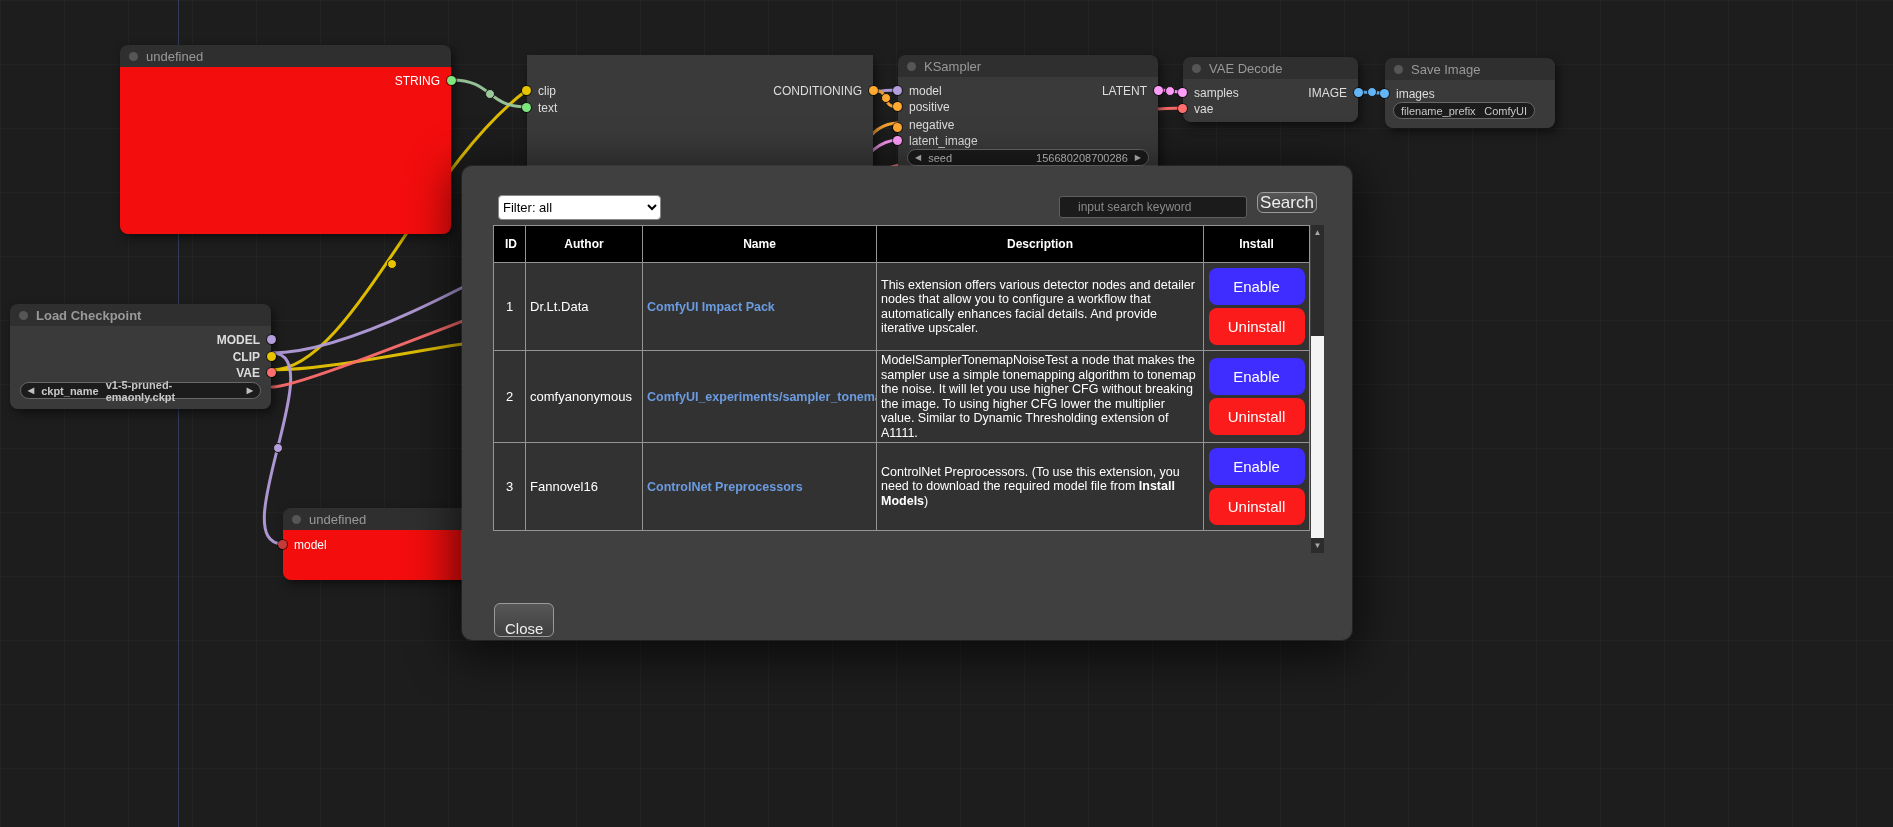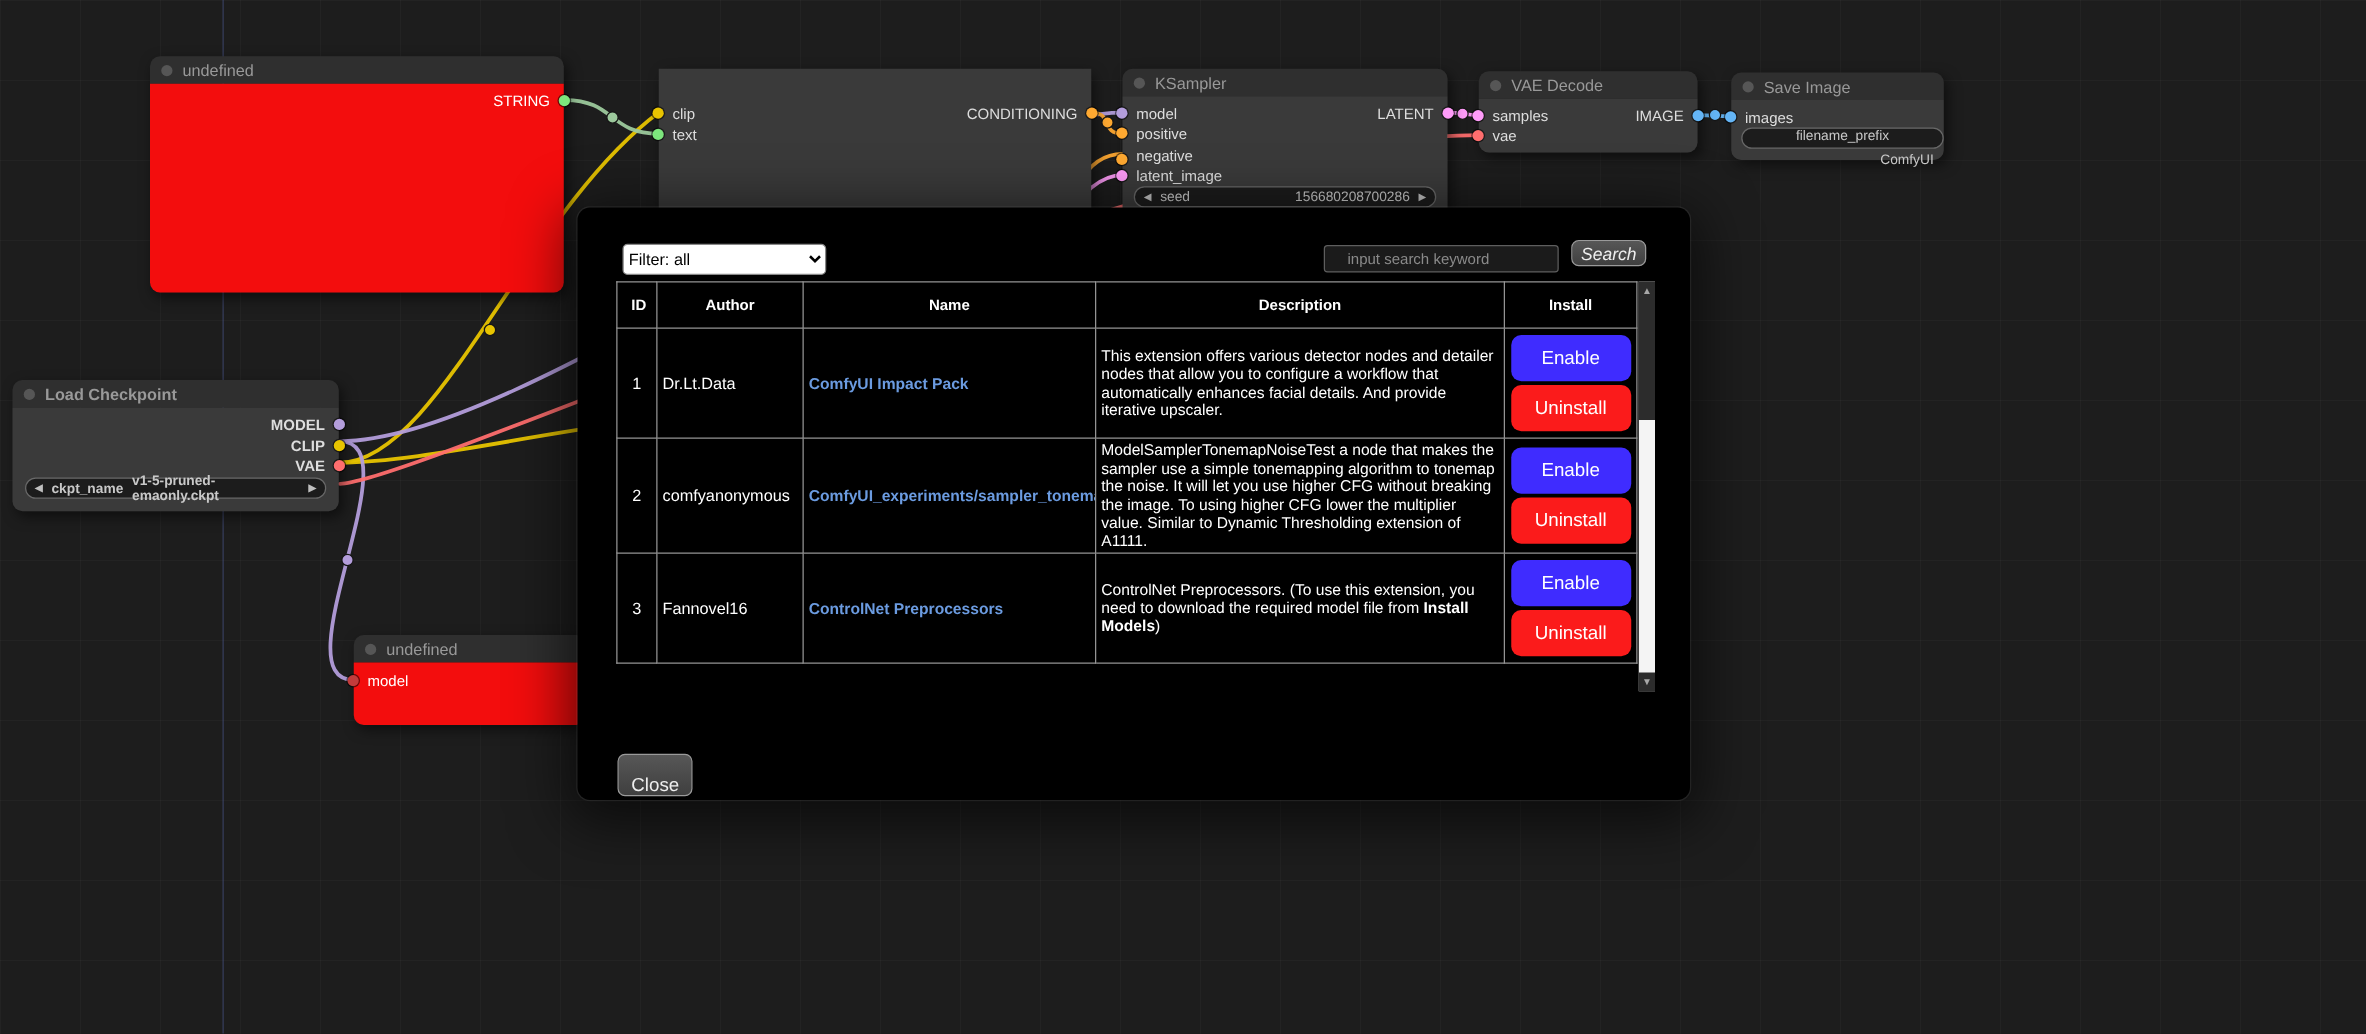--- a/index.html
+++ b/index.html
@@ -31,31 +31,31 @@
   .onred .slbl{color:#fff;}
   .c-model{background:#b39ddb;} .c-clip{background:#e8c400;} .c-vae{background:#ff6e6e;}
   .c-cond{background:#ffa931;} .c-latent{background:#ff9cf9;} .c-image{background:#64b5f6;}
   .c-string{background:#7de67d;} .c-reddot{background:#c23c3c;}
   .widget{position:absolute;height:17px;background:#1c1c1c;border:1px solid #686868;border-radius:9px;
           display:flex;align-items:center;gap:7px;padding:0 7px;font-size:11px;color:#c8c8c8;z-index:3;}
   .warr{font-size:8px;color:#c0c0c0;line-height:1;}
   .wval{margin-left:auto;}
 
   
-  .dialog{position:absolute;left:462px;top:166px;width:890px;height:474px;background:#000000;border-radius:10px;
+  .dialog{position:absolute;left:462px;top:166px;width:890px;height:474px;background:#404040;border-radius:10px;
           z-index:10;box-shadow:0 0 0 1px rgba(255,255,255,.07),0 10px 45px 8px rgba(0,0,0,.6);}
   .filter-select{position:absolute;left:36px;top:29px;width:163px;height:25px;font-size:13px;
           font-family:"Liberation Sans",sans-serif;background:#fff;color:#000;border:1px solid #888;border-radius:4px;}
   .search-input{position:absolute;left:597px;top:30px;width:188px;height:22px;background:#1b1b1b;
           border:1px solid #5e5e5e;border-radius:3px;color:#ccc;padding:0 18px;font-size:12px;
           font-family:"Liberation Sans",sans-serif;}
   .search-input::placeholder{color:#8a8a8a;}
   .graybtn{background:linear-gradient(#575757,#3f3f3f);border:1px solid #9a9a9a;border-radius:6px;color:#eee;
           font-family:"Liberation Sans",sans-serif;cursor:pointer;}
-  .search-btn{position:absolute;left:795px;top:26px;width:60px;height:21px;font-size:14px;font-style:italic;}
+  .search-btn{position:absolute;left:795px;top:26px;width:60px;height:21px;font-size:17px;}
   .close-btn{position:absolute;left:32px;top:437px;height:27px;padding:16px 10px;font-size:15px;}
   .tablewrap{position:absolute;left:31px;top:59px;width:816px;}
   table{border-collapse:collapse;width:816px;table-layout:fixed;background:rgba(0,0,0,.22);}
   th{background:#000;color:#fff;font-size:12px;font-weight:bold;border:1px solid #949494;height:17px;padding:11px;}
   td{border:1px solid #949494;color:#fff;font-size:13px;padding:1px 4px;vertical-align:middle;}
   td.idcell{text-align:center;}
   td.namecell{white-space:nowrap;overflow:hidden;}
   td.namecell a{color:#6b9be0;font-weight:bold;text-decoration:none;font-size:12.5px;}
   td.desc{font-size:12.5px;line-height:1.16;padding:2px 4px;}
   td.installcell{padding:2px;}
@@ -179,21 +179,21 @@
 <div class="node" style="left:1385px;top:58px;width:170px;">
   <div class="nhead">
     <span class="cdot"></span>
     <span>Save Image</span>
   </div>
   <div class="nbody" style="height:48px;"></div>
   <div class="slot" style="left:-5px;top:27px;">
     <span class="sdot c-image"></span>
     <span class="slbl">images</span>
   </div>
-  <div class="widget" style="left:8px;right:0;top:44px;flex-direction:column;">
+  <div class="widget" style="left:8px;right:20px;top:44px;">
     <span>filename_prefix</span>
     <span class="wval">ComfyUI</span>
   </div>
 </div>
 
 <div class="node" style="left:10px;top:304px;width:261px;font-weight:bold;">
   <div class="nhead">
     <span class="cdot"></span>
     <span>Load Checkpoint</span>
   </div>

